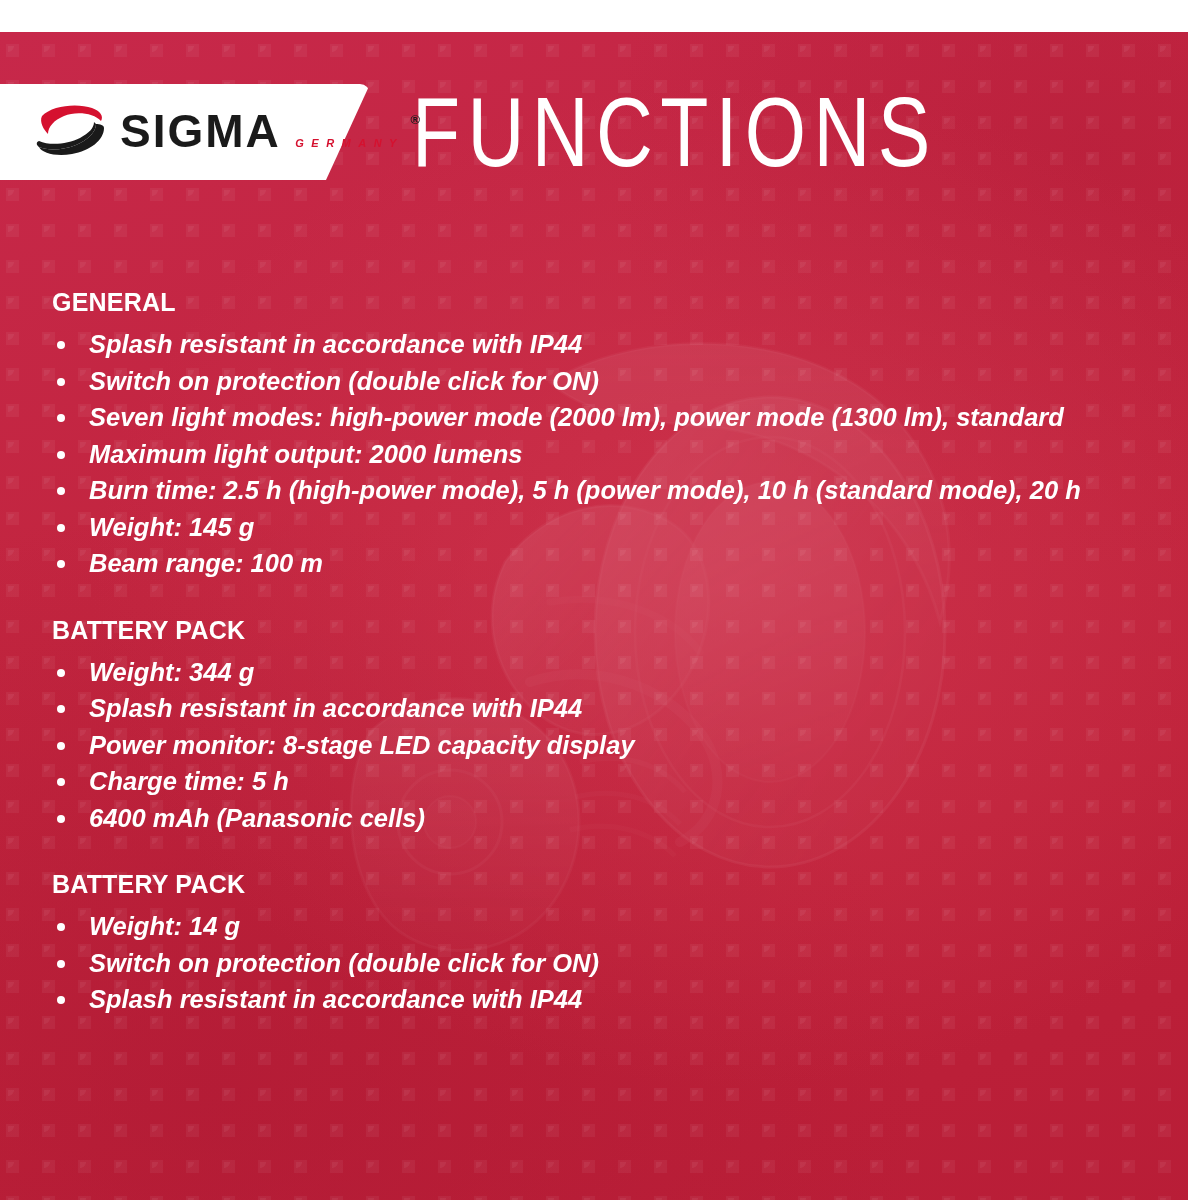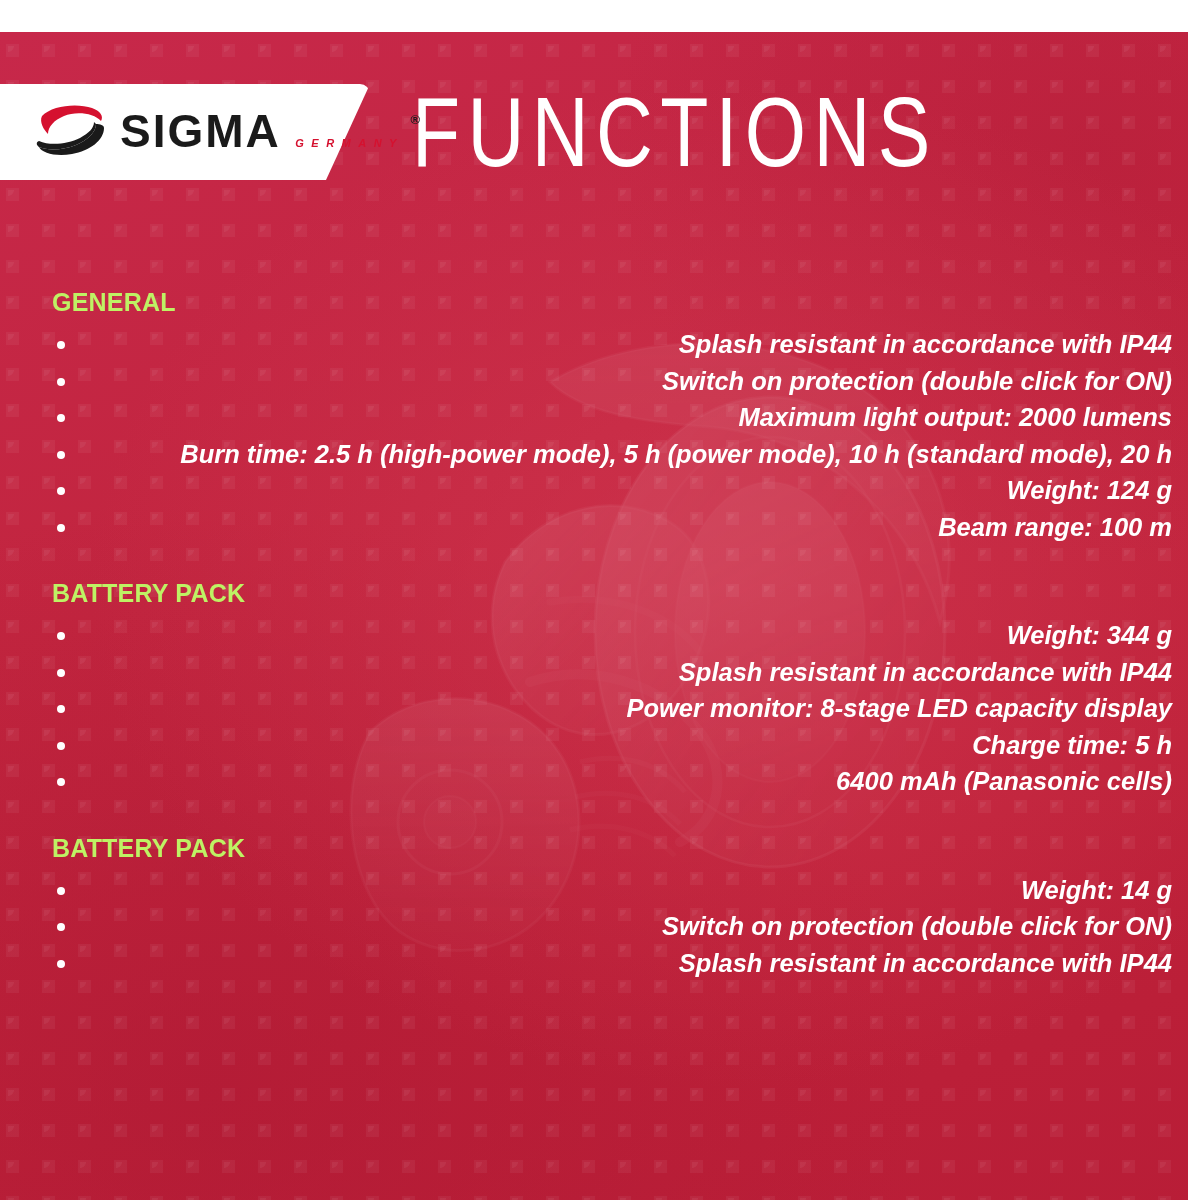--- a/index.html
+++ b/index.html
@@ -136,37 +136,36 @@
     z-index:3;
   }
   .section { margin-bottom:0; }
   .section + .section { margin-top:34px; }
 
   .section-head {
     font-family:"Liberation Sans", sans-serif;
     font-weight:bold;
     font-style:normal;
     font-size:25px;
-    color:#bef264;
+    color:#ffffff;
     letter-spacing:0.2px;
     margin-bottom:9px;
   }
 
   ul.bullets { list-style:none; }
   ul.bullets li {
     position:relative;
     padding-left:37px;
     font-family:"Liberation Sans", sans-serif;
     font-weight:bold;
     font-style:italic;
     font-size:25.5px;
     line-height:36.5px;
     color:#ffffff;
     white-space:nowrap;
-    text-align:right;
   }
   ul.bullets li::before {
     content:"";
     position:absolute;
     left:5px; top:15px;
     width:8px; height:8px;
     border-radius:50%;
     background:#ffffff;
   }
 </style>
@@ -232,23 +231,24 @@
 
   <div class="page-title">FUNCTIONS</div>
 
   <div class="content">
 
     <div class="section">
       <div class="section-head">GENERAL</div>
       <ul class="bullets">
         <li>Splash resistant in accordance with IP44</li>
         <li>Switch on protection (double click for ON)</li>
+        <li>Seven light modes: high-power mode (2000 lm), power mode (1300 lm), standard</li>
         <li>Maximum light output: 2000 lumens</li>
         <li>Burn time: 2.5 h (high-power mode), 5 h (power mode), 10 h (standard mode), 20 h</li>
-        <li>Weight: 124 g</li>
+        <li>Weight: 145 g</li>
         <li>Beam range: 100 m</li>
       </ul>
     </div>
 
     <div class="section">
       <div class="section-head">BATTERY PACK</div>
       <ul class="bullets">
         <li>Weight: 344 g</li>
         <li>Splash resistant in accordance with IP44</li>
         <li>Power monitor: 8-stage LED capacity display</li>

